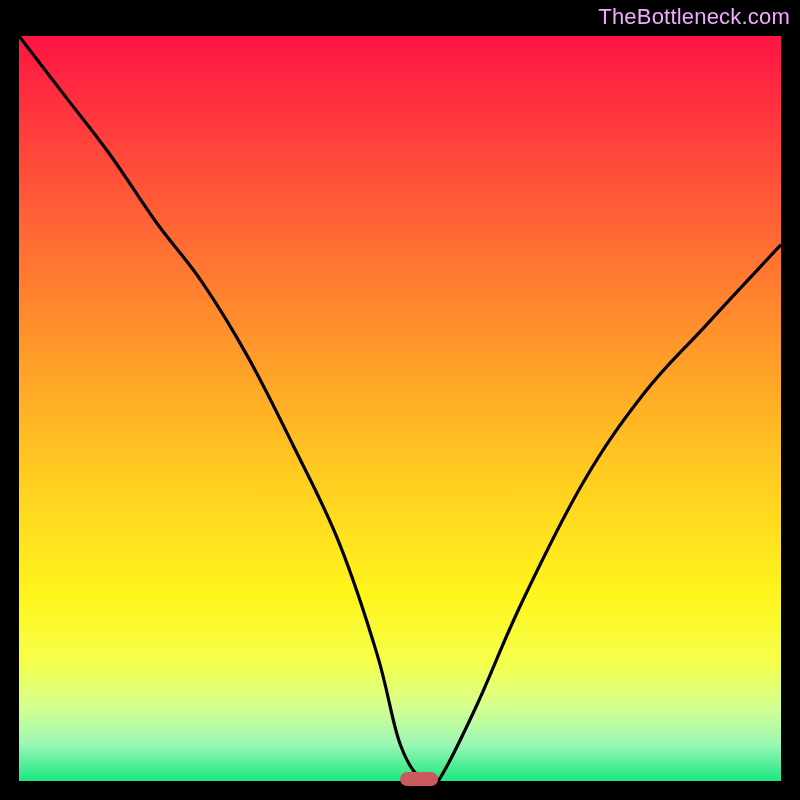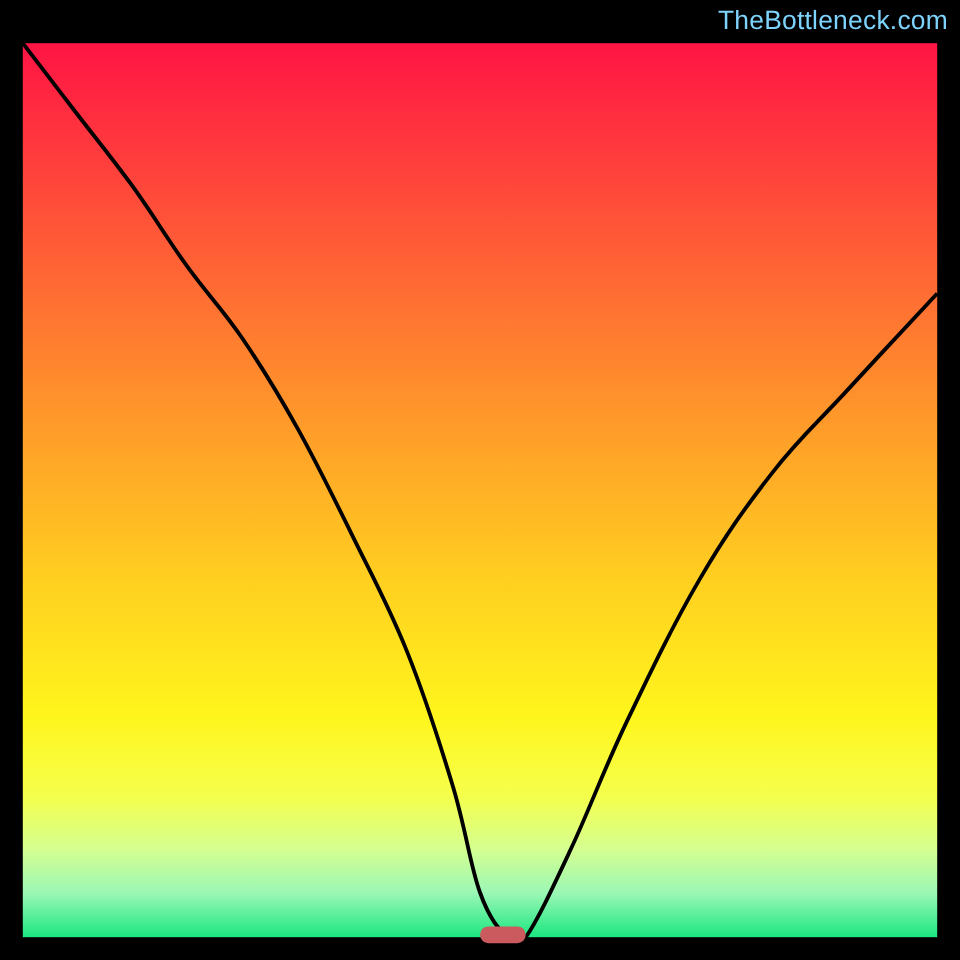--- a/index.html
+++ b/index.html
@@ -14,21 +14,21 @@
   .frame {
     position: relative;
     width: 800px;
     height: 800px;
     background: #000;
   }
   .attribution {
     position: absolute;
     top: 4px;
     right: 10px;
-    color: #7dd3fc;
+    color: #f0abfc;
     font-size: 22px;
     letter-spacing: 0.2px;
   }
   svg.plot {
     position: absolute;
     left: 0;
     top: 0;
   }
 </style>
 </head>

